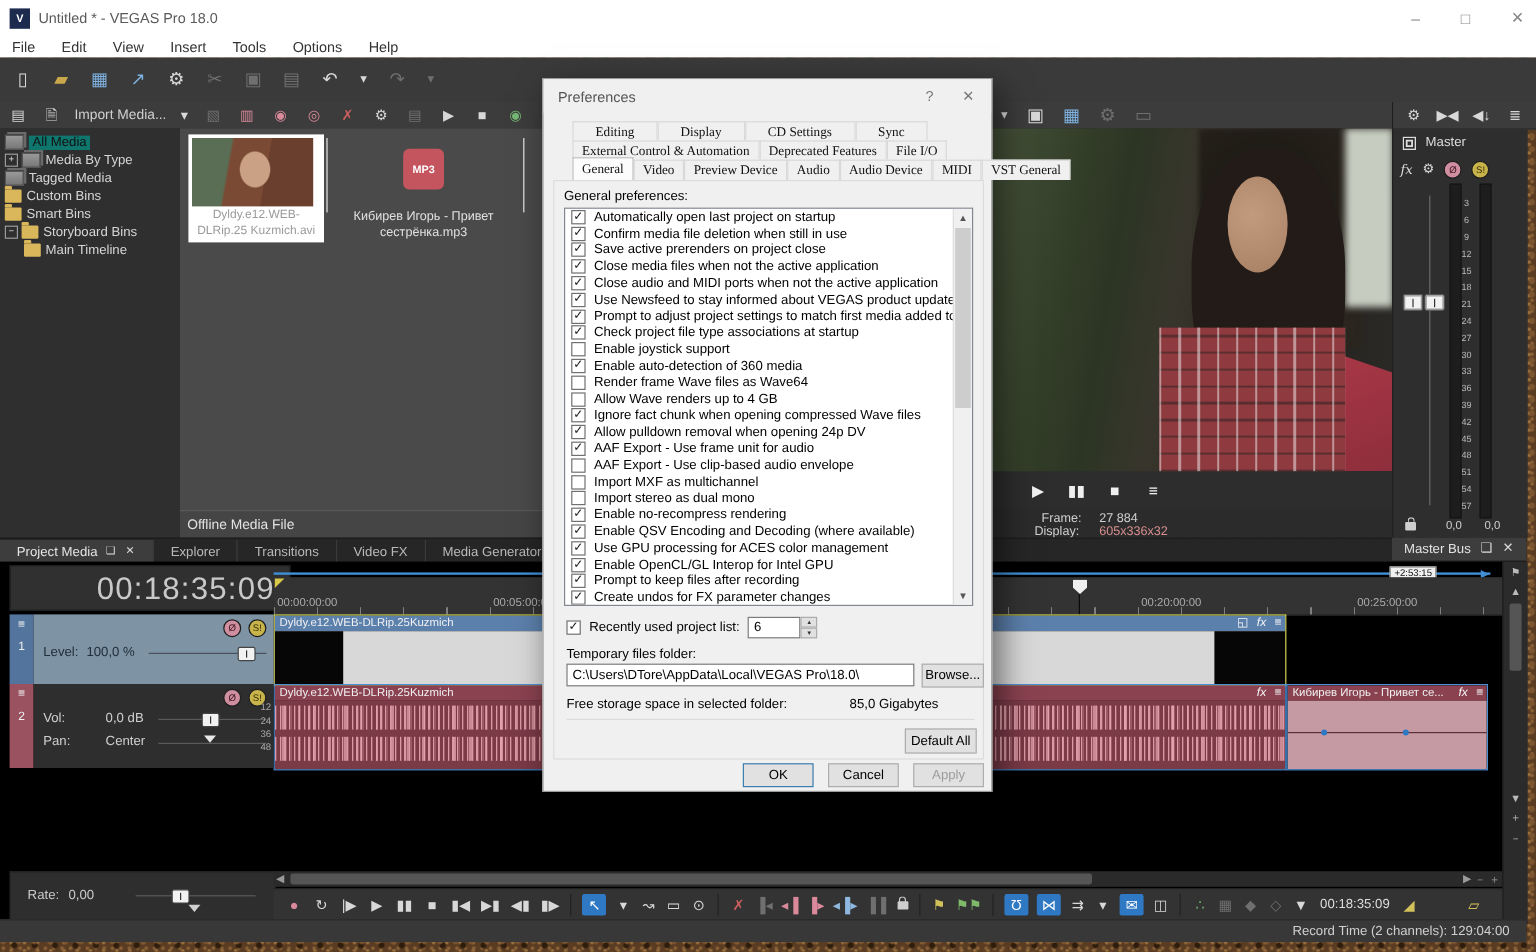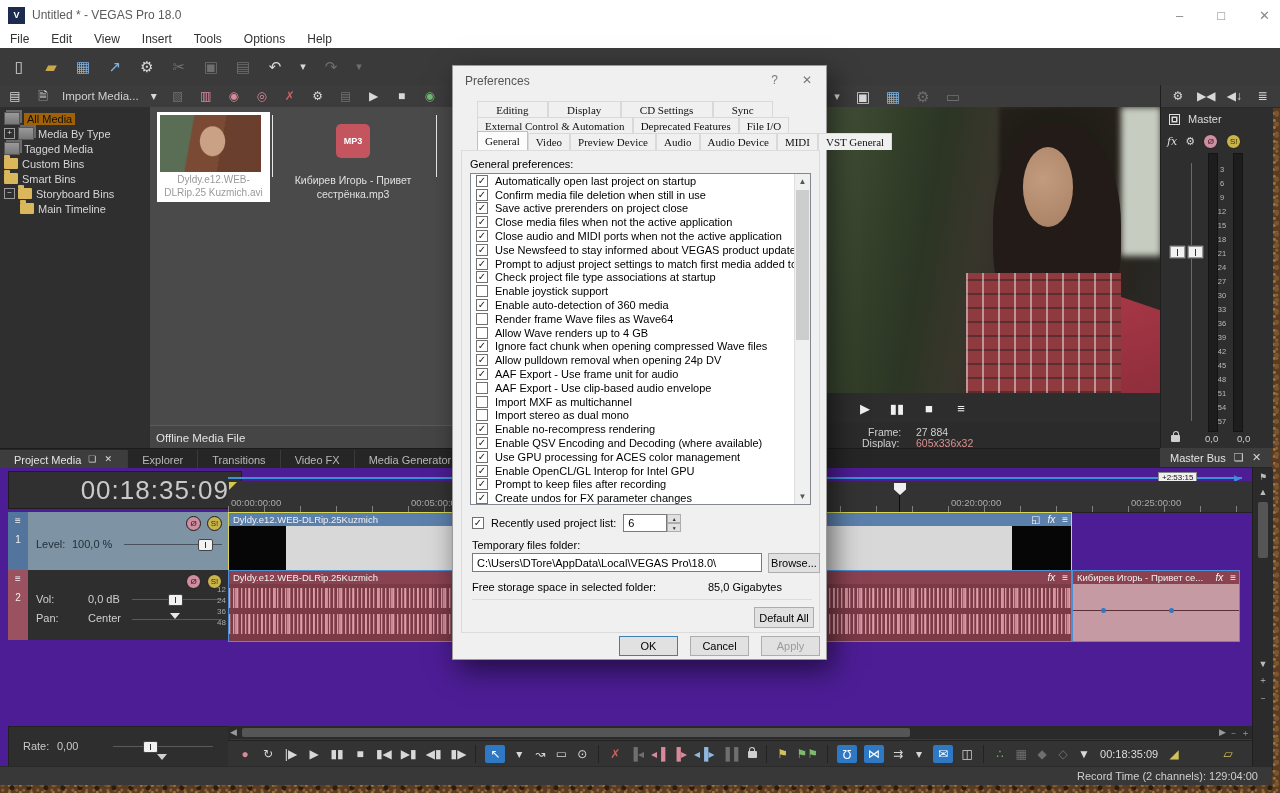--- a/index.html
+++ b/index.html
@@ -43,21 +43,21 @@
   .import-label{color:#d0d0d0;font-size:11.5px;}
   .bins{left:0;top:107px;width:150px;height:341px;background:#2f2f2f;border-right:1px solid #242424;padding-top:4px;}
   .tree-item{display:flex;align-items:center;height:15px;color:#d6d6d6;font-size:11px;white-space:nowrap;padding-left:4px;}
   .tree-item.ind2{padding-left:20px;}
   .expander{display:none;width:9px;height:9px;border:1px solid #9a9a9a;background:#2f2f2f;color:#ddd;font-size:8px;line-height:7px;text-align:center;margin-right:3px;flex:0 0 auto;}
   .expander.has{display:inline-block;}
   .tree-ico{width:14px;height:11px;margin-right:4px;flex:0 0 auto;}
   .icon-media{background:linear-gradient(#9a9a9a,#777);border:1px solid #555;box-shadow:2px -2px 0 #6a6a6a;}
   .icon-folder{position:relative;background:#d9b75a;border-radius:1px;}
   .icon-folder::before{content:"";position:absolute;left:0;top:-3px;width:6px;height:3px;background:#d9b75a;border-radius:1px 1px 0 0;}
-  .tree-item.selected .tree-label{background:#a16207;color:#111;padding:0 3px;}
+  .tree-item.selected .tree-label{background:#0f766e;color:#111;padding:0 3px;}
   .media-list{left:150px;top:107px;width:670px;height:318px;background:#4a4a4a;}
   .media-status{left:150px;top:425px;width:670px;height:23px;background:#454545;border-top:1px solid #5a5a5a;color:#e2e2e2;font-size:11.5px;display:flex;align-items:center;padding-left:6px;}
   .thumb{position:absolute;top:5px;}
   .thumb1{left:7px;width:107px;background:#fff;padding:3px;}
   .thumb1 .pic{width:101px;height:57px;background:
       radial-gradient(ellipse 22px 26px at 52% 46%, #caa184 0 55%, transparent 60%),
       linear-gradient(100deg,#5a6e55 0 30%,#7a4a35 32% 60%,#6b3f2e 60% 100%);}
   .thumb1 .cap{color:#9a9a9a;font-size:10px;text-align:center;line-height:1.25;margin-top:2px;}
   .thumb2{left:128px;width:150px;display:flex;flex-direction:column;align-items:center;}
   .mp3-badge{width:34px;height:34px;margin-top:12px;background:#c4545e;border-radius:5px;color:#fff;font-size:9px;font-weight:bold;display:flex;align-items:center;justify-content:center;}
@@ -102,21 +102,21 @@
   .lock-shape{position:relative;width:9px;height:7px;background:#cfcfcf;border-radius:1px;display:inline-block;}
   .lock-shape::before{content:"";position:absolute;top:-4px;left:1.5px;width:4px;height:4px;border:1.5px solid #cfcfcf;border-bottom:none;border-radius:3px 3px 0 0;}
   
   .tabsrow{left:0;top:448px;width:1272px;height:20px;background:#262626;border-top:1px solid #1c1c1c;display:flex;align-items:flex-end;}
   .ptab{height:19px;display:flex;align-items:center;gap:6px;color:#b9b9b9;font-size:11px;padding:0 14px;border-right:1px solid #3a3a3a;}
   .ptab.active{background:#3d3d3d;color:#e4e4e4;}
   .ptab .ticon{display:none;font-size:9px;min-width:10px;color:#ddd;}
   .ptab .ticon.show{display:inline-flex;}
   .mbtab{position:absolute;left:1160px;top:448px;height:19px;display:flex;align-items:center;gap:8px;background:#3d3d3d;color:#e4e4e4;font-size:11px;padding:0 10px;}
   
-  .tl{left:0;top:468px;width:1272px;height:298px;background:#4c1d95;}
+  .tl{left:0;top:468px;width:1272px;height:298px;background:#000000;}
   .tc-big{position:absolute;left:8px;top:3px;width:220px;height:36px;background:#303030;border:1px solid #1e1e1e;color:#c9c9c9;font-size:26px;display:flex;align-items:center;justify-content:flex-end;padding-right:12px;letter-spacing:1px;}
   .tl-content{position:absolute;left:228px;top:0;width:1024px;height:298px;}
   .loopbar{position:absolute;left:0;top:9px;width:1014px;height:2px;background:#3f8fd6;}
   .loop-badge{position:absolute;left:930px;top:4px;background:#f0f0f0;color:#111;font-size:8px;padding:0 3px;height:10px;line-height:10px;border:1px solid #888;}
   .loop-end{position:absolute;left:1006px;top:5px;color:#3f8fd6;font-size:9px;}
   .ruler{position:absolute;left:0;top:13px;width:1024px;height:31px;background:#333;border-bottom:1px solid #222;}
   .rlabel{position:absolute;top:16px;color:#aaa;font-size:9.5px;}
   .rticks{position:absolute;left:0;bottom:0;width:100%;height:6px;background:repeating-linear-gradient(90deg,#808080 0 1px,transparent 1px 36px);}
   .yel-tri{position:absolute;left:1px;top:14px;width:0;height:0;border-left:8px solid #d8c84a;border-bottom:8px solid transparent;}
   .marker-tag{position:absolute;left:666px;top:15px;width:12px;height:12px;background:#f0f0f0;clip-path:polygon(0 0,100% 0,100% 55%,50% 100%,0 55%);}

